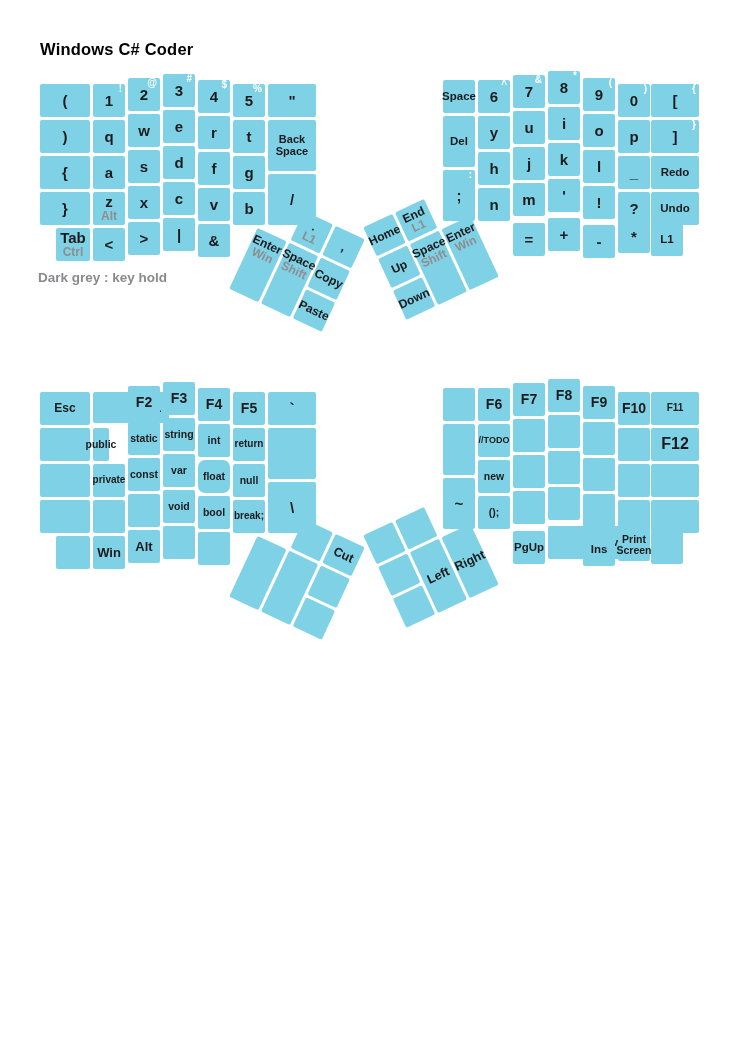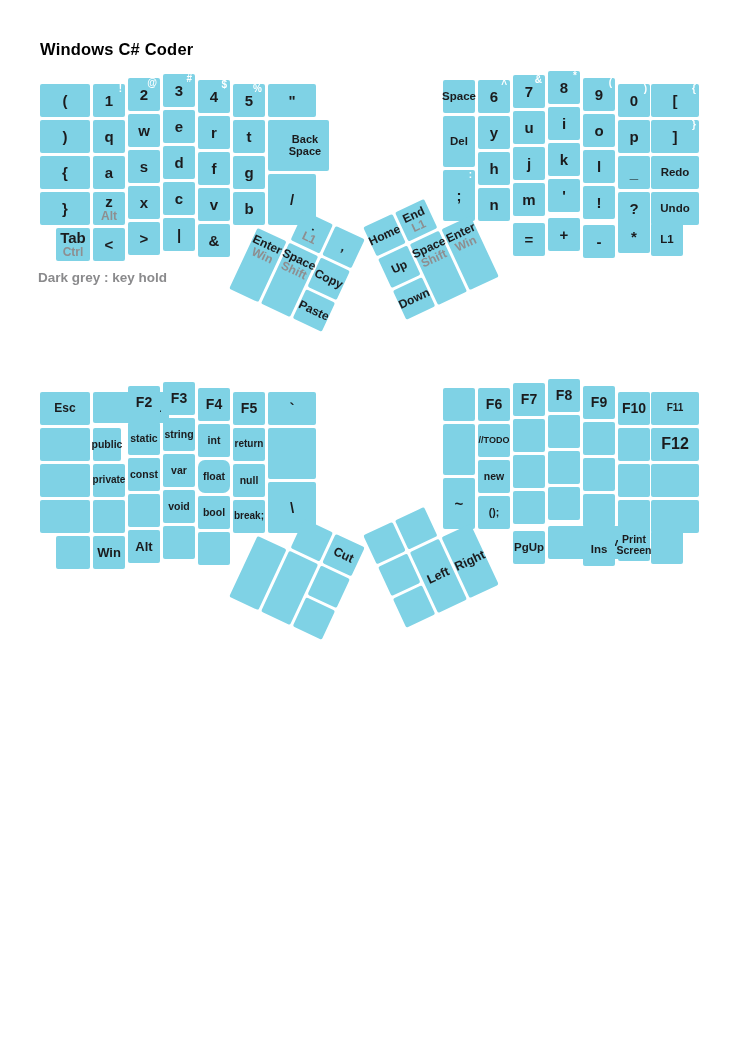--- a/index.html
+++ b/index.html
@@ -68,21 +68,21 @@
       </div>
       <div class="key" style="left: 163px; top: 110px; width: 32px; height: 33px;">
         <span class="lbl">e</span>
       </div>
       <div class="key" style="left: 198px; top: 116px; width: 32px; height: 33px;">
         <span class="lbl">r</span>
       </div>
       <div class="key" style="left: 233px; top: 120px; width: 32px; height: 33px;">
         <span class="lbl">t</span>
       </div>
-      <div class="key" style="left: 268px; top: 120px; width: 48px; height: 51px; font-size: 11px; padding-left: 13px;">
+      <div class="key" style="left: 268px; top: 120px; width: 48px; height: 51px; font-size: 11px;">
         <span class="lbl">Back Space</span>
       </div>
       <div class="key" style="left: 40px; top: 156px; width: 50px; height: 33px;">
         <span class="lbl">{</span>
       </div>
       <div class="key" style="left: 93px; top: 156px; width: 32px; height: 33px;">
         <span class="lbl">a</span>
       </div>
       <div class="key" style="left: 128px; top: 150px; width: 32px; height: 33px;">
         <span class="lbl">s</span>
@@ -301,21 +301,21 @@
       <div class="key" style="left: 198px; top: 388px; width: 32px; height: 33px; font-size: 14px;">
         <span class="lbl">F4</span>
       </div>
       <div class="key" style="left: 233px; top: 392px; width: 32px; height: 33px; font-size: 14px;">
         <span class="lbl">F5</span>
       </div>
       <div class="key" style="left: 268px; top: 392px; width: 48px; height: 33px;">
         <span class="lbl">`</span>
       </div>
       <div class="key" style="left: 40px; top: 428px; width: 50px; height: 33px;"></div>
-      <div class="key" style="left: 93px; top: 428px; width: 28px; height: 33px; font-size: 10.5px;">
+      <div class="key" style="left: 93px; top: 428px; width: 16px; height: 33px; font-size: 10.5px;">
         <span class="lbl">public</span>
       </div>
       <div class="key" style="left: 128px; top: 422px; width: 32px; height: 33px; font-size: 10.5px;">
         <span class="lbl">static</span>
       </div>
       <div class="key" style="left: 163px; top: 418px; width: 32px; height: 33px; font-size: 10.5px;">
         <span class="lbl">string</span>
       </div>
       <div class="key" style="left: 198px; top: 424px; width: 32px; height: 33px; font-size: 10.5px;">
         <span class="lbl">int</span>

